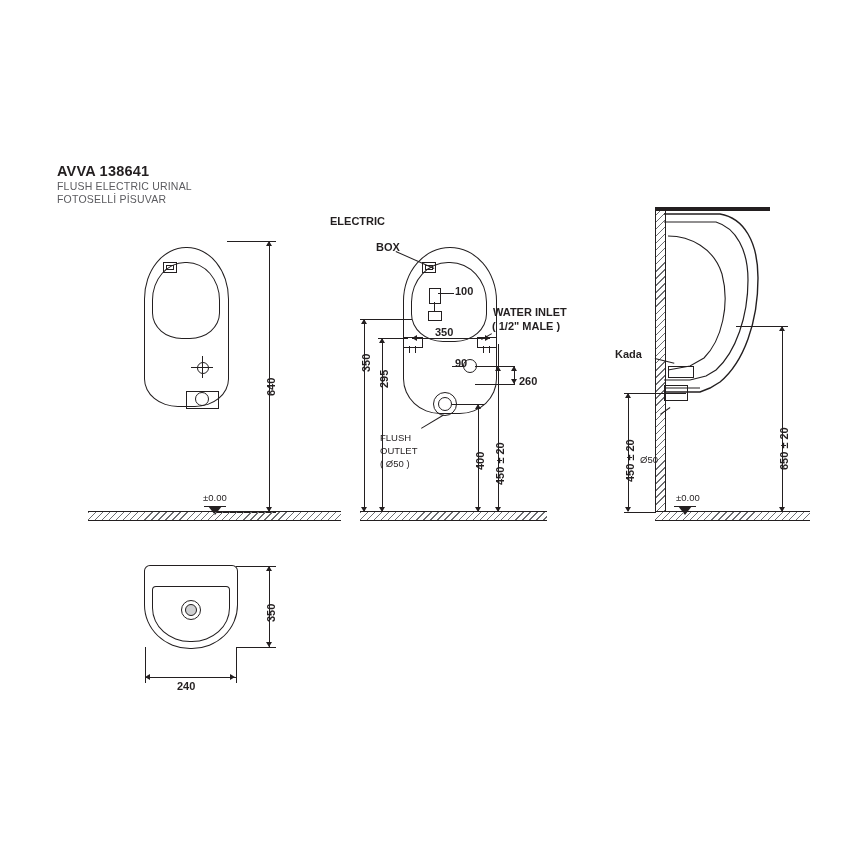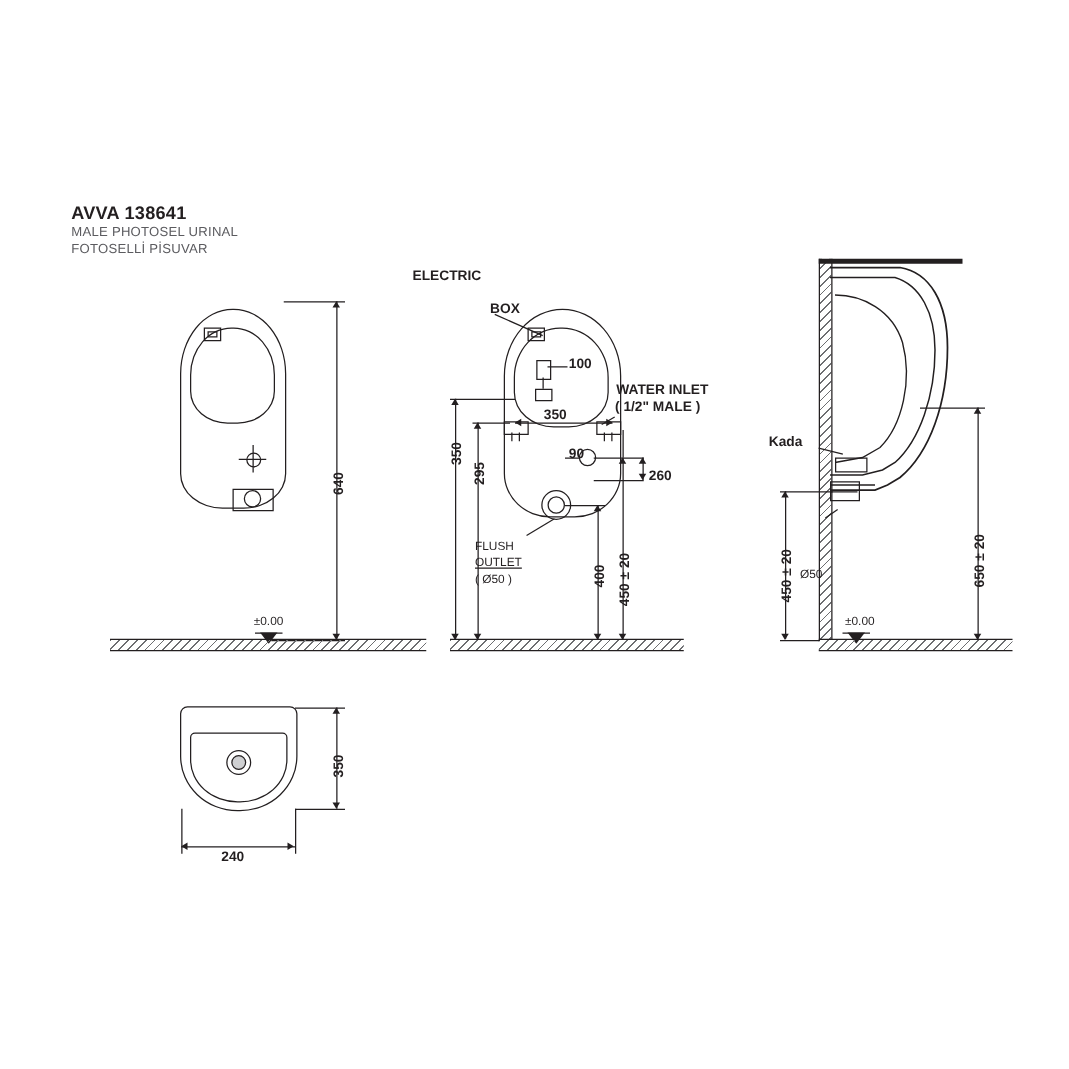--- a/index.html
+++ b/index.html
@@ -59,21 +59,21 @@
   .arw-l{border-right:5px solid #231f20;}
   .arw-r{border-left:5px solid #231f20;}
 </style>
 </head>
 <body>
 
 <div class="sheet">
 
   <div class="abs" id="title-block">
     <div id="product-title">AVVA 138641</div>
-    <div id="product-sub1">MALE PHOTOSEL URINAL</div>
+    <div id="product-sub1">FLUSH ELECTRIC URINAL</div>
     <div id="product-sub2">FOTOSELLİ PİSUVAR</div>
   </div>
 
   <div>
     <div class="outline" id="front-body"></div>
     <div class="abs" id="front-inner"></div>
     <div class="sensor abs" style="left:163px;top:262px;">
         <i></i>
       </div>
 
@@ -115,29 +115,29 @@
     <div class="ln vl" style="left:415px;top:346px;height:7px;"></div>
     <div class="ln vl" style="left:483px;top:346px;height:7px;"></div>
     <div class="ln vl" style="left:489px;top:346px;height:7px;"></div>
 
     <div class="circ" style="left:433px;top:392px;width:22px;height:22px;"></div>
     <div class="circ" style="left:438px;top:397px;width:12px;height:12px;border-width:1px;"></div>
 
     <div class="circ" style="left:463px;top:359px;width:12px;height:12px;border-width:1px;"></div>
 
     <div class="label bold" style="left:330px;top:215px;">ELECTRIC</div>
-    <div class="label bold" style="left:352px;top:241px;padding-left:40px;">BOX</div>
+    <div class="label bold" style="left:336px;top:241px;padding-left:40px;">BOX</div>
     <div class="ln" style="left:396px;top:251px;width:42px;height:1px;transform:rotate(24deg);transform-origin:0 0;"></div>
 
     <div class="label bold" style="left:493px;top:306px;">WATER INLET</div>
     <div class="label bold" style="left:492px;top:320px;">( 1/2" MALE )</div>
     <div class="ln" style="left:492px;top:334px;width:12px;height:1px;transform:rotate(150deg);transform-origin:0 0;"></div>
 
     <div class="label sm" style="left:380px;top:432px;">FLUSH</div>
-    <div class="label sm" style="left:380px;top:445px;text-decoration:underline;">OUTLET</div>
+    <div class="label sm" style="left:380px;top:445px;">OUTLET</div>
     <div class="label sm" style="left:380px;top:458px;">( Ø50 )</div>
     <div class="ln" style="left:421px;top:428px;width:26px;height:1px;transform:rotate(-31deg);transform-origin:0 0;"></div>
 
     <div class="ln hl" style="left:438px;top:292.5px;width:16px;"></div>
     <div class="label bold" style="left:455px;top:285px;">100</div>
 
     <div class="ln hl" style="left:412px;top:337.5px;width:78px;"></div>
     <div class="arw-l" style="left:412px;top:335px;"></div>
     <div class="arw-r" style="left:485px;top:335px;"></div>
     <div class="label bold" style="left:435px;top:326px;">350</div>

